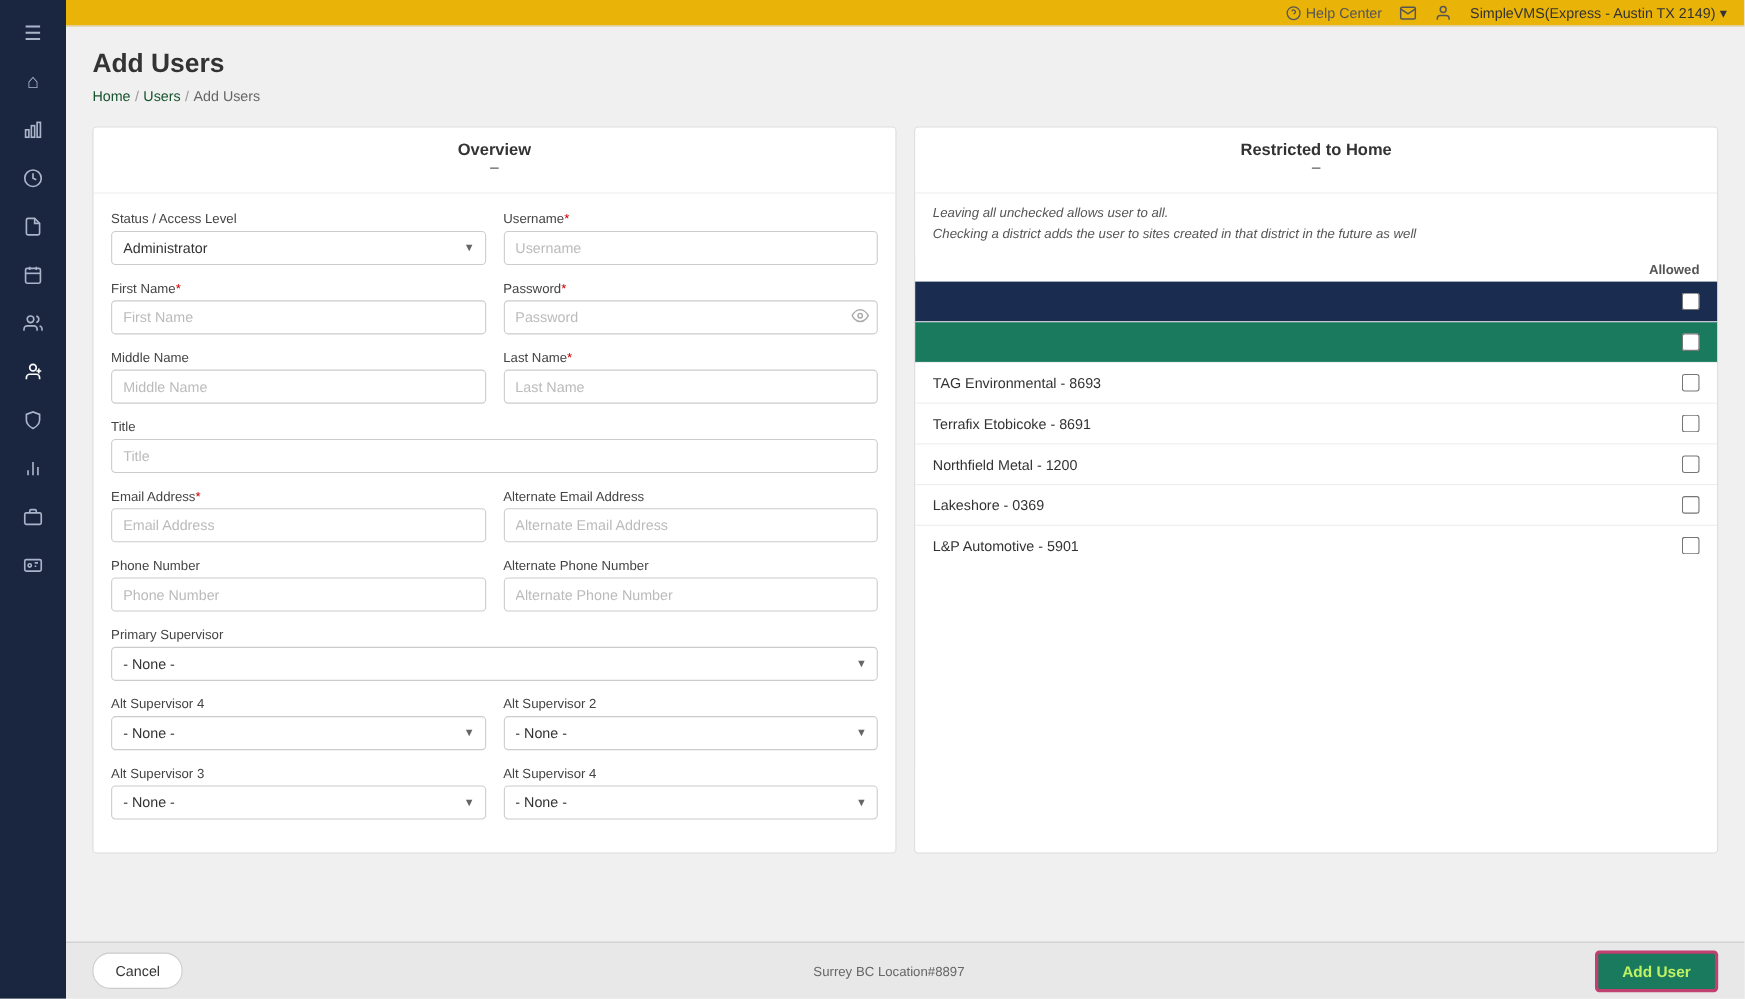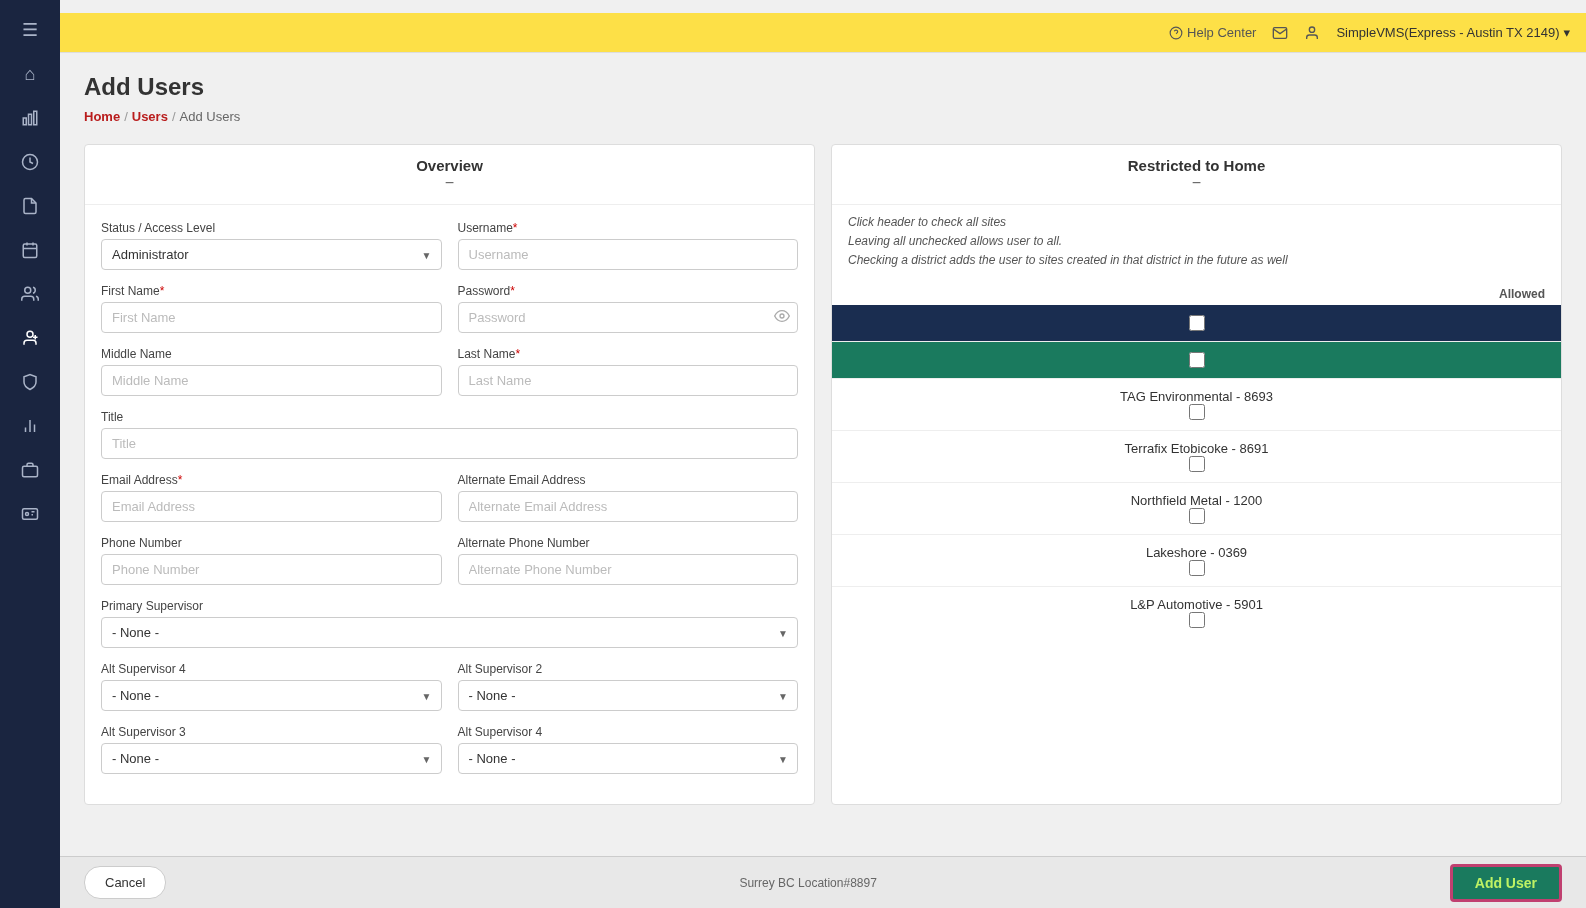--- a/index.html
+++ b/index.html
@@ -33,30 +33,29 @@
     
     .main-wrapper {
       flex: 1;
       display: flex;
       flex-direction: column;
       overflow: hidden;
     }
 
     
     .topbar {
-      height: 40px;
-      background: #fde047;
+      height: 24px;
+      background: #eab308;
       border-bottom: 1px solid #ddd;
       display: flex;
       align-items: center;
       justify-content: flex-end;
       padding: 0 16px;
       gap: 16px;
       flex-shrink: 0;
-      margin-top: 13px;
     }
     .topbar-link {
       color: #555;
       font-size: 13px;
       cursor: pointer;
       display: flex;
       align-items: center;
       gap: 4px;
     }
     .topbar-brand {
@@ -83,21 +82,21 @@
     }
 
     .breadcrumb {
       font-size: 13px;
       color: #666;
       margin-bottom: 20px;
       display: flex;
       align-items: center;
       gap: 4px;
     }
-    .breadcrumb a { color: #b91c1c; cursor: pointer; text-decoration: none; font-weight: bold; }
+    .breadcrumb a { color: #14532d; cursor: pointer; text-decoration: none; }
     .breadcrumb-sep { color: #999; }
 
     
     .two-col {
       display: grid;
       grid-template-columns: 1fr 1fr;
       gap: 16px;
     }
 
     
@@ -214,21 +213,20 @@
     }
 
     .sites-row {
       display: flex;
       align-items: center;
       justify-content: space-between;
       padding: 10px 16px;
       border-bottom: 1px solid #eee;
       font-size: 13px;
       color: #333;
-      flex-direction: column;
     }
     .sites-row.dark-blue { background: #1a2d50; }
     .sites-row.dark-green { background: #1a7a5e; }
     .sites-row:last-child { border-bottom: none; }
 
     .site-checkbox {
       width: 16px;
       height: 16px;
       cursor: pointer;
     }
@@ -544,21 +542,20 @@
 
         </div>
       </div>
 
       <div class="card">
         <div class="card-header">
           <span>Restricted to Home</span>
           <button class="card-header-btn">−</button>
         </div>
         <div class="sites-info">
-          <div>Click header to check all sites</div>
           <div>Leaving all unchecked allows user to all.</div>
           <div>Checking a district adds the user to sites created in that district in the future as well</div>
         </div>
         <div class="sites-table-header">
           <span>Allowed</span>
         </div>
 
         <div class="sites-row dark-blue">
           <span></span>
           <input type="checkbox" class="site-checkbox" style="">

